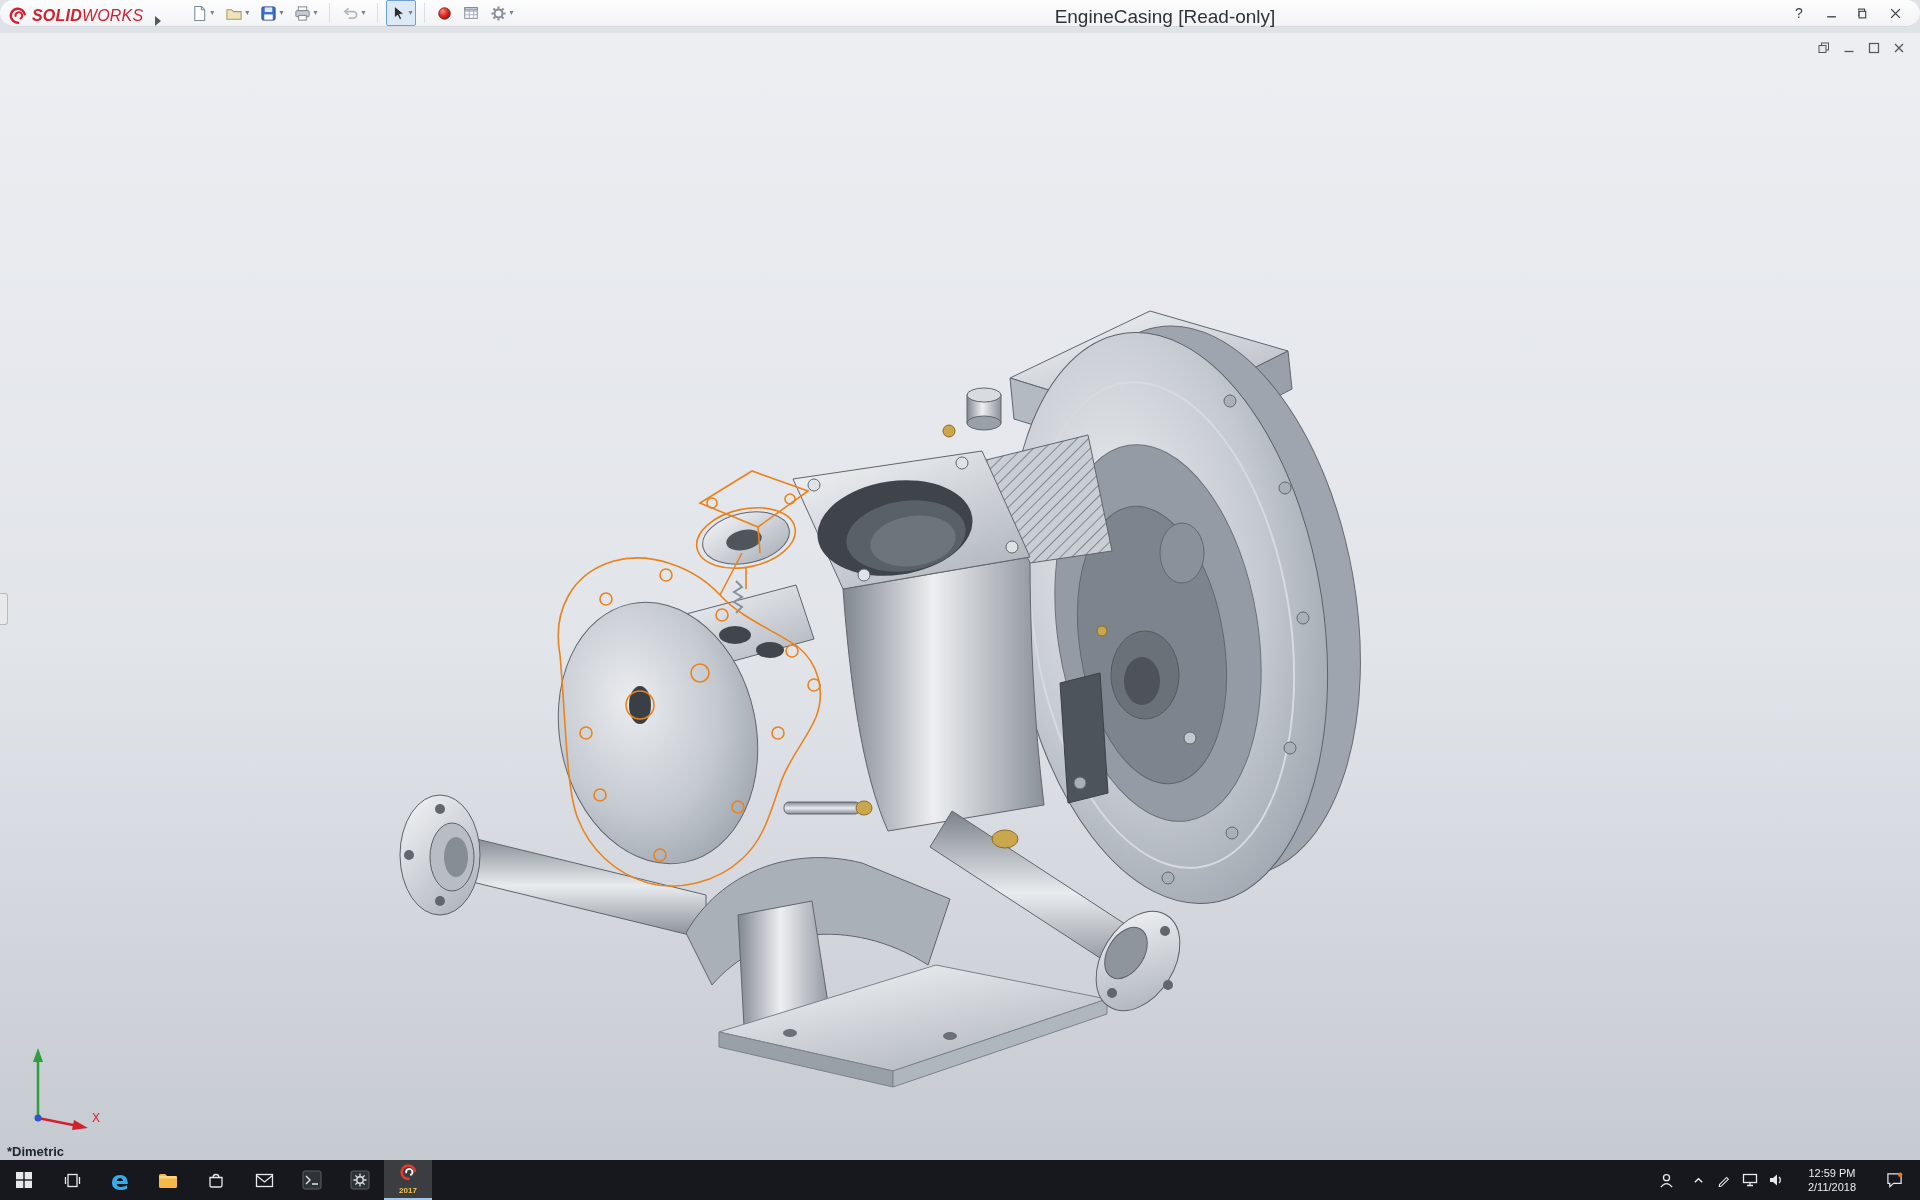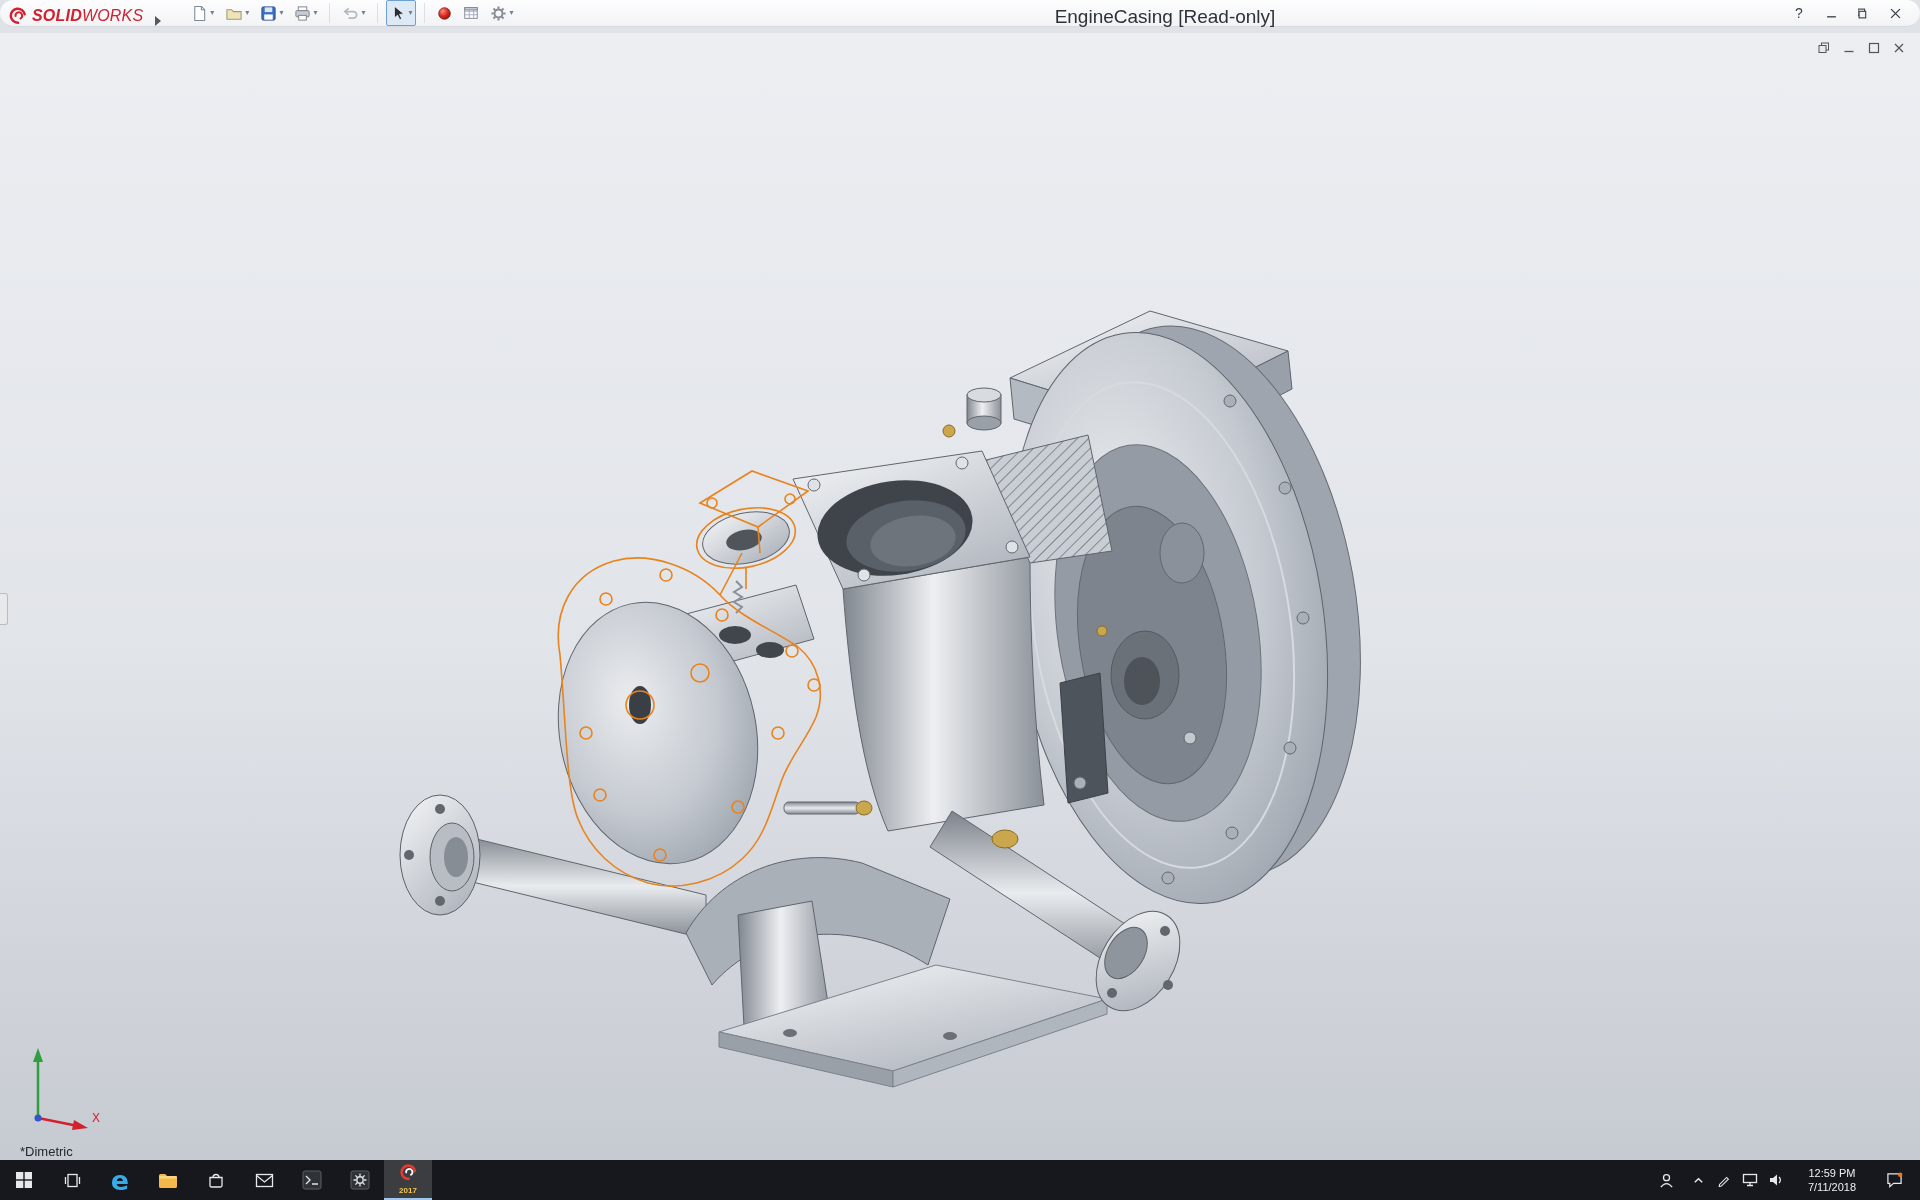--- a/index.html
+++ b/index.html
@@ -25,21 +25,21 @@
   .win-btn{width:30px;height:26px;display:flex;align-items:center;justify-content:center;color:#3c4046;font-size:14px;}
 
   
   .viewport{position:absolute;top:33px;left:0;right:0;bottom:40px;overflow:hidden;}
   .viewport > svg.model{position:absolute;inset:0;width:100%;height:100%;}
   .child-controls{position:absolute;top:8px;right:14px;display:flex;gap:11px;z-index:5;}
   .child-btn{width:14px;height:14px;display:flex;align-items:center;justify-content:center;}
   .edge-tab{position:absolute;left:0;top:560px;width:8px;height:32px;background:#e7e9ec;
     border:1px solid #b8bcc2;border-left:none;border-radius:0 3px 3px 0;z-index:5;}
   .triad{position:absolute;left:22px;bottom:26px;z-index:5;}
-  .view-label{position:absolute;left:20px;bottom:1px;font-size:13px;font-weight:normal;color:#23262b;z-index:5;}
+  .view-label{position:absolute;left:7px;bottom:1px;font-size:13px;font-weight:bold;color:#23262b;z-index:5;}
 
   
   .taskbar{position:absolute;bottom:0;left:0;right:0;height:40px;background:#16181d;display:flex;
     align-items:stretch;z-index:40;}
   .tb-btn{width:48px;display:flex;align-items:center;justify-content:center;flex:0 0 auto;}
   .search-box{width:337px;background:#ffffff;border:1px solid #6d737c;display:flex;align-items:center;
     gap:9px;padding:0 10px;flex:0 0 auto;}
   .search-box input{flex:1;border:none;outline:none;font-size:13px;color:#444;background:transparent;
     font-family:"Liberation Sans",sans-serif;}
   .search-box input::placeholder{color:#5f646b;}
@@ -453,21 +453,21 @@
       </svg>
     </div>
     <div class="tray-btn">
       <svg width="16" height="14" viewBox="0 0 16 14">
         <path d="M2,5 h3 l4,-3.5 v11 L5,9 H2 Z" fill="#e6e9ec"></path>
         <path d="M11,4 a4,4 0 0 1 0,6" fill="none" stroke="#e6e9ec" stroke-width="1.3"></path>
       </svg>
     </div>
     <div class="clock">
       <span>12:59 PM</span>
-      <span>7/11/2018</span>
+      <span>2/11/2018</span>
     </div>
     <div class="tray-btn wide">
       <svg width="17" height="16" viewBox="0 0 18 17">
         <path d="M2,2 h14 v10 h-8 l-4,3.5 v-3.5 h-2 Z" fill="none" stroke="#e6e9ec" stroke-width="1.3"></path>
         <circle cx="15" cy="3" r="2.4" fill="#e07a2c"></circle>
       </svg>
     </div>
     <div class="show-desktop"></div>
   </div>
 </footer>

